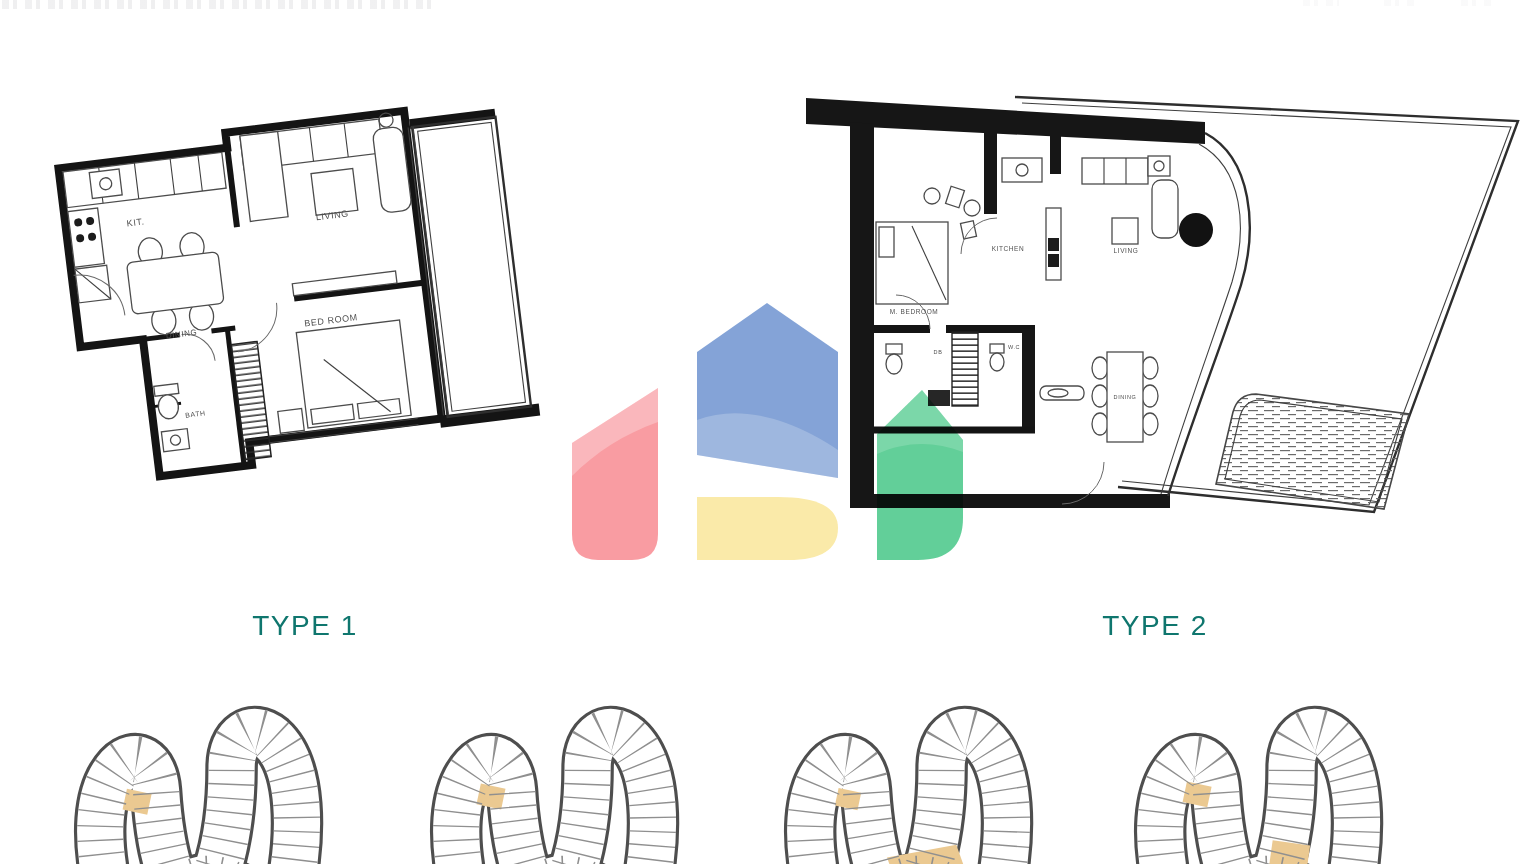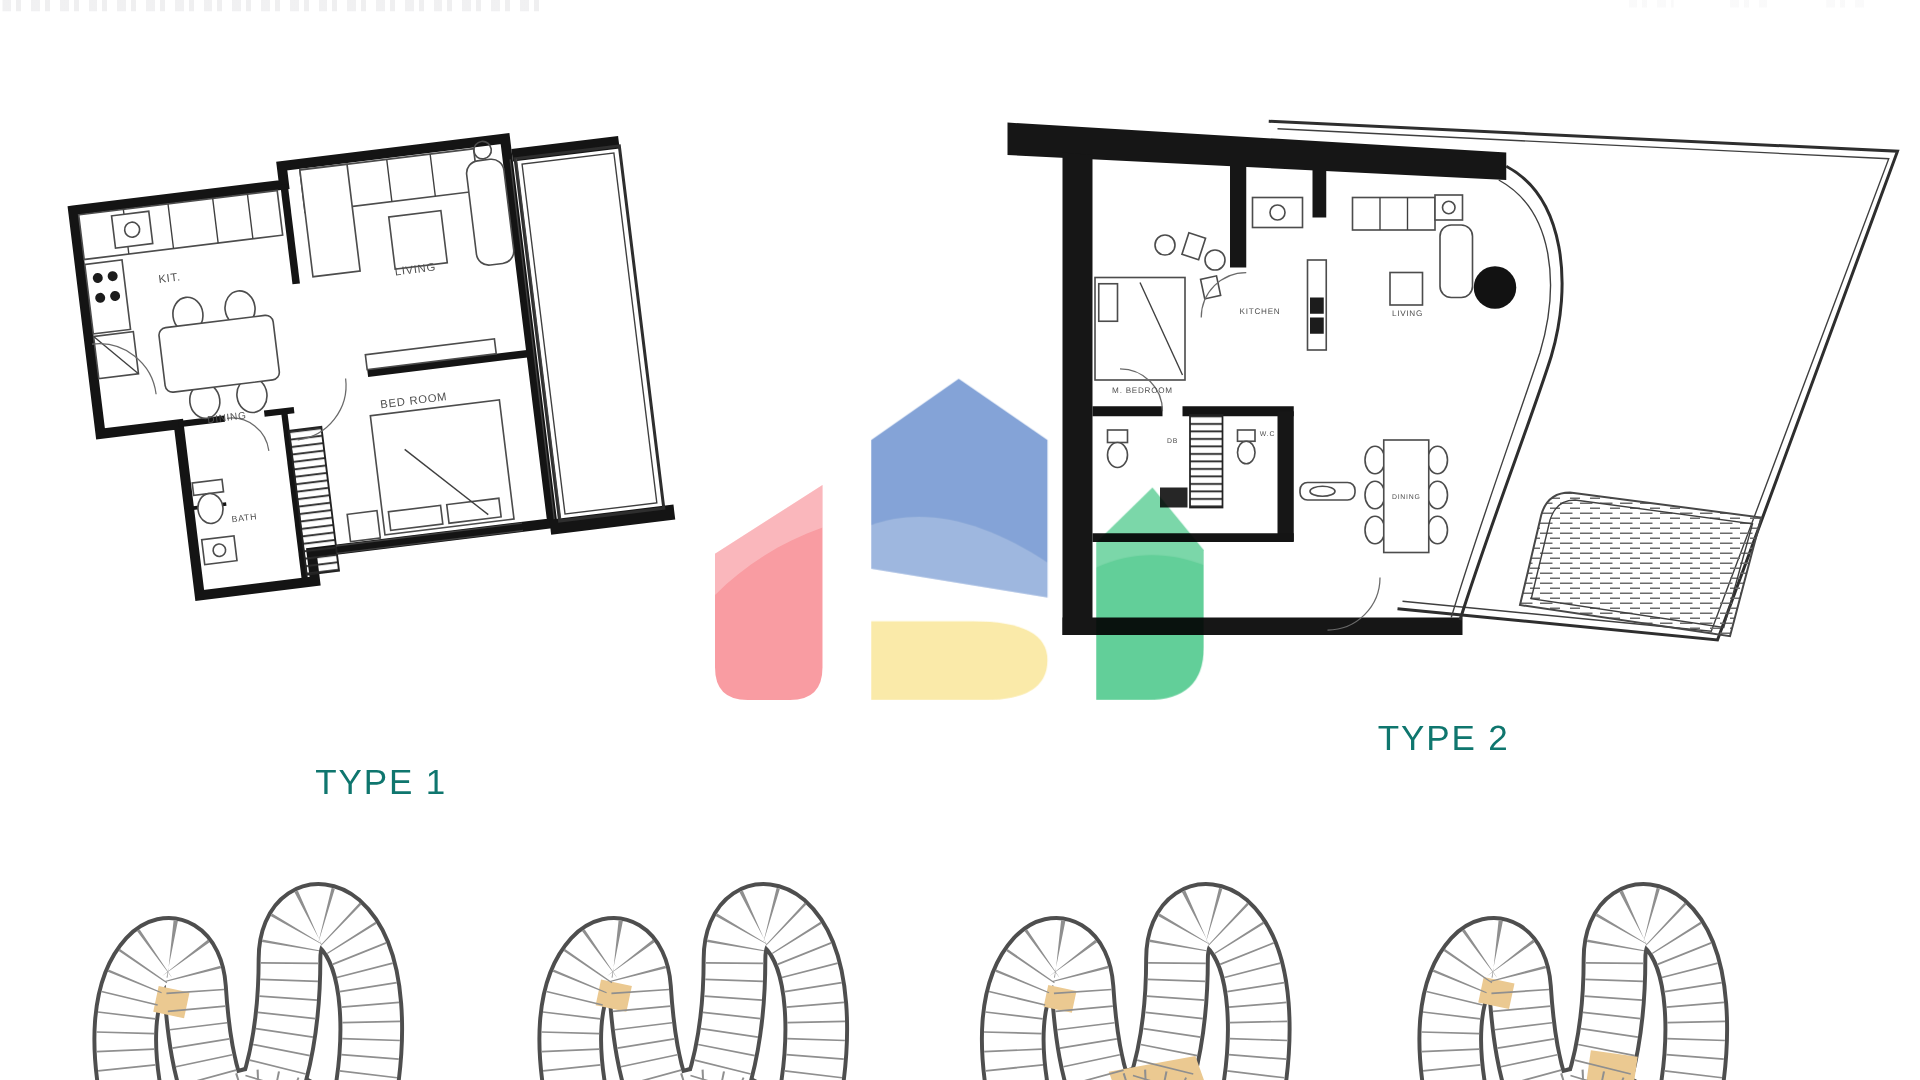--- a/index.html
+++ b/index.html
@@ -266,15 +266,15 @@
       <g transform="translate(1132,702) scale(1.05)">
         <use href="#kp-band"></use>
         <rect x="50" y="78" width="24" height="20" transform="rotate(12 62 88)" fill="#ebc991"></rect>
         <rect x="132" y="134" width="36" height="26" transform="rotate(8 150 147)" fill="#ebc991"></rect>
         <use href="#kp-rungs"></use>
       </g>
     </g>
   </svg>
 
   <div class="type-title" style="left:195px;top:610px;">TYPE 1</div>
-  <div class="type-title" style="left:1045px;top:575px;">TYPE 2</div>
+  <div class="type-title" style="left:1045px;top:610px;">TYPE 2</div>
 
 </div>
 
 </body></html>

